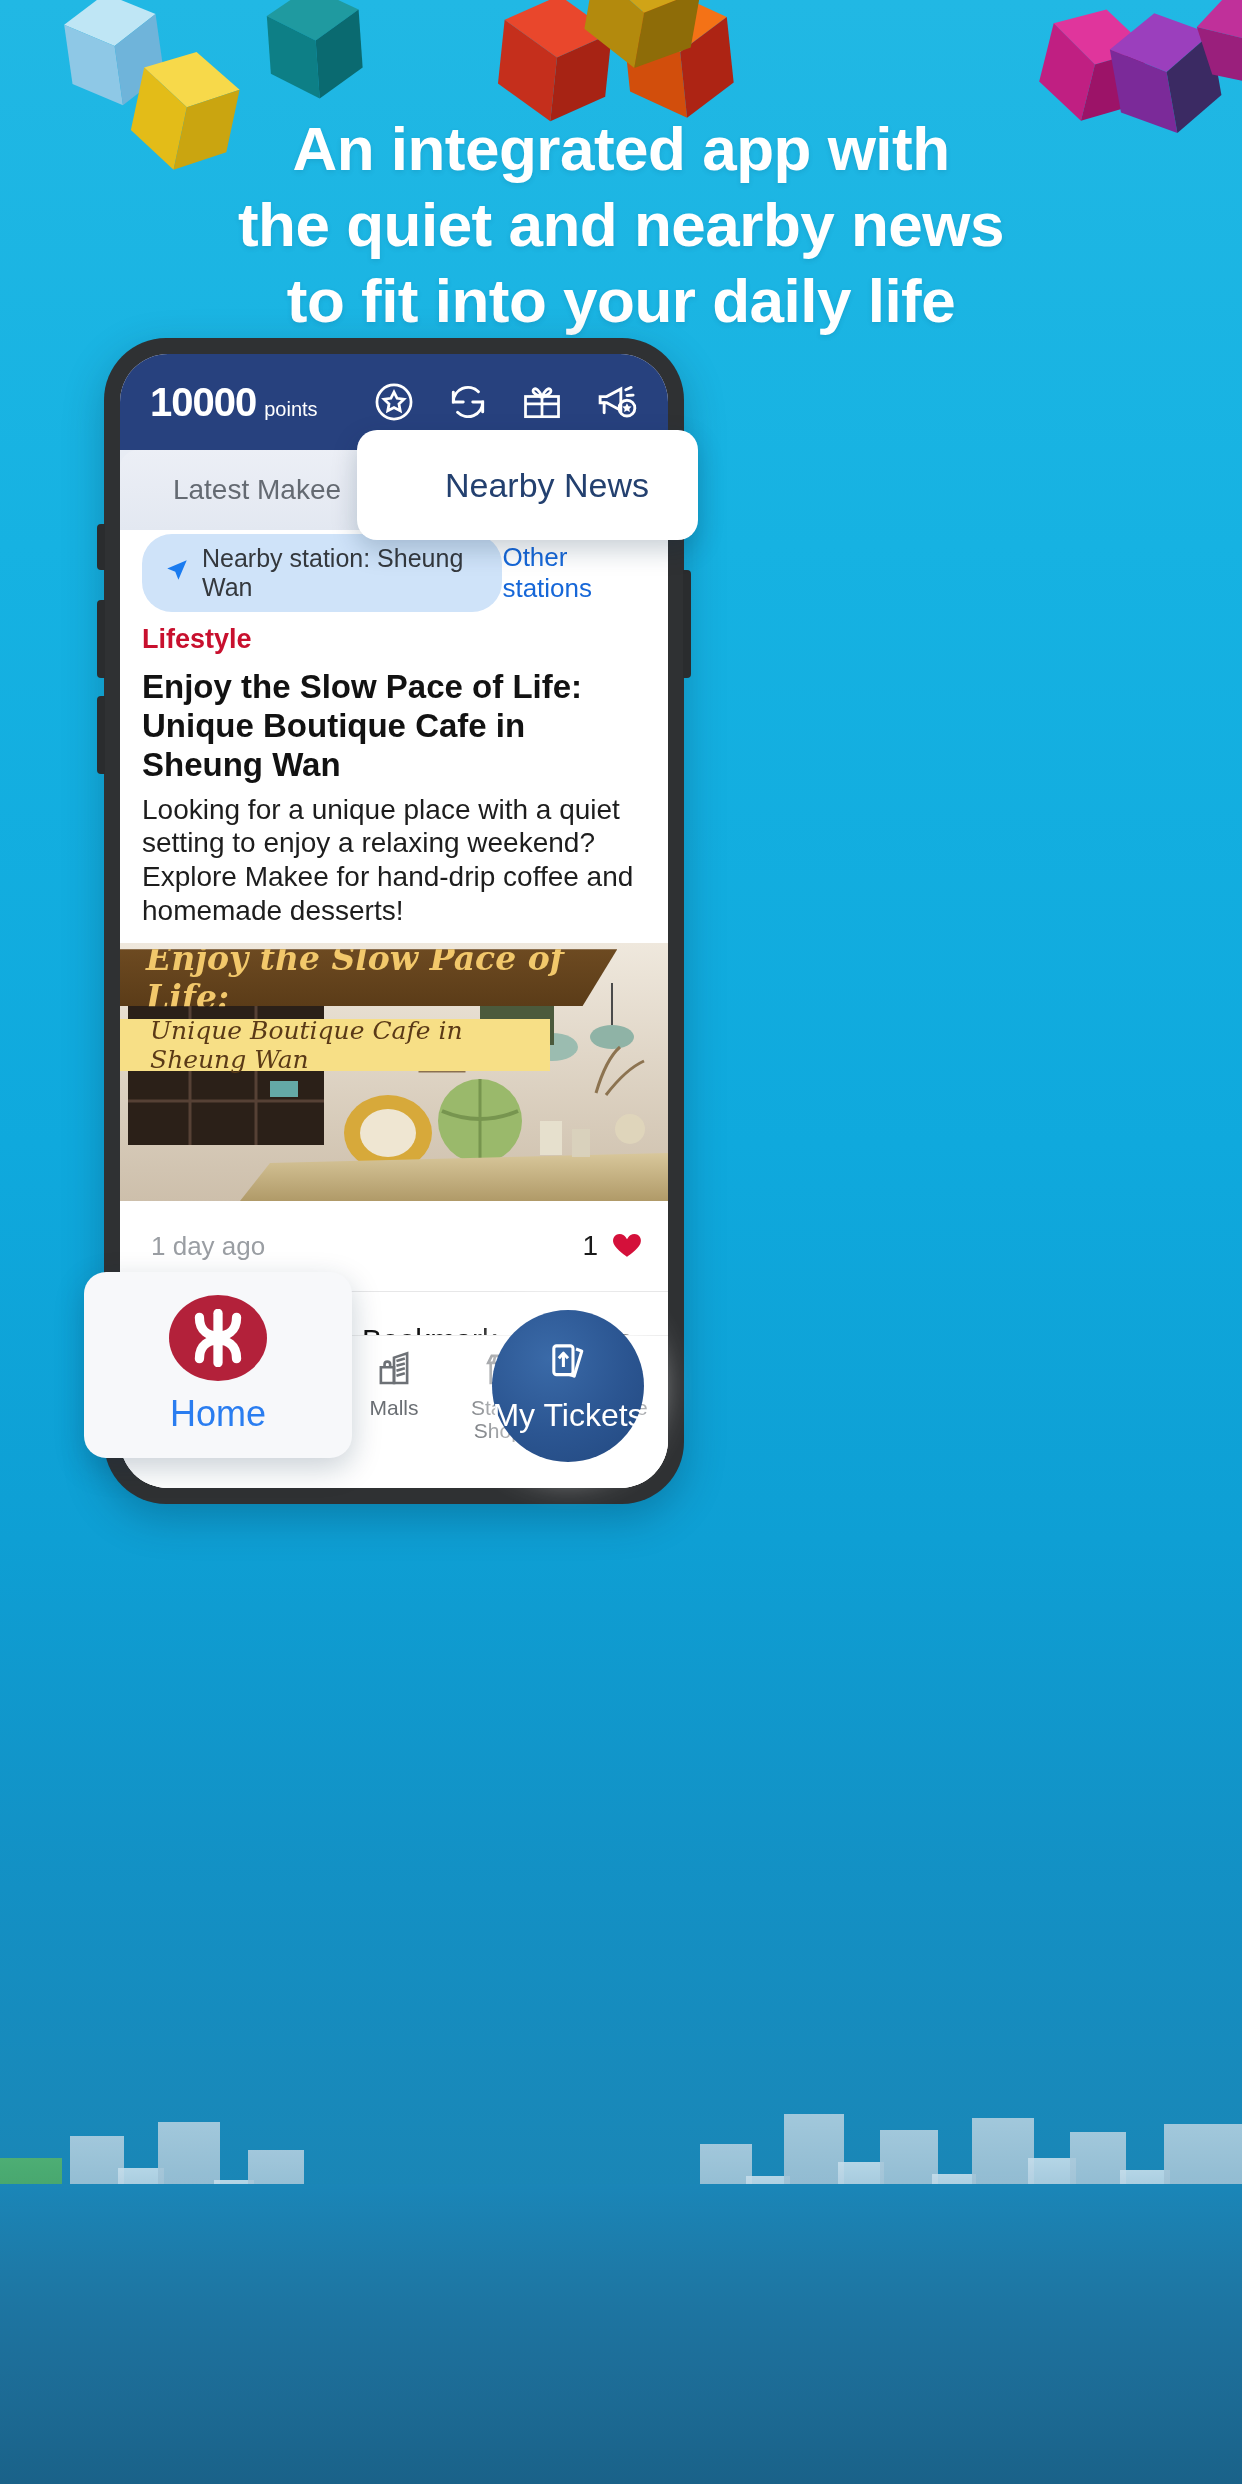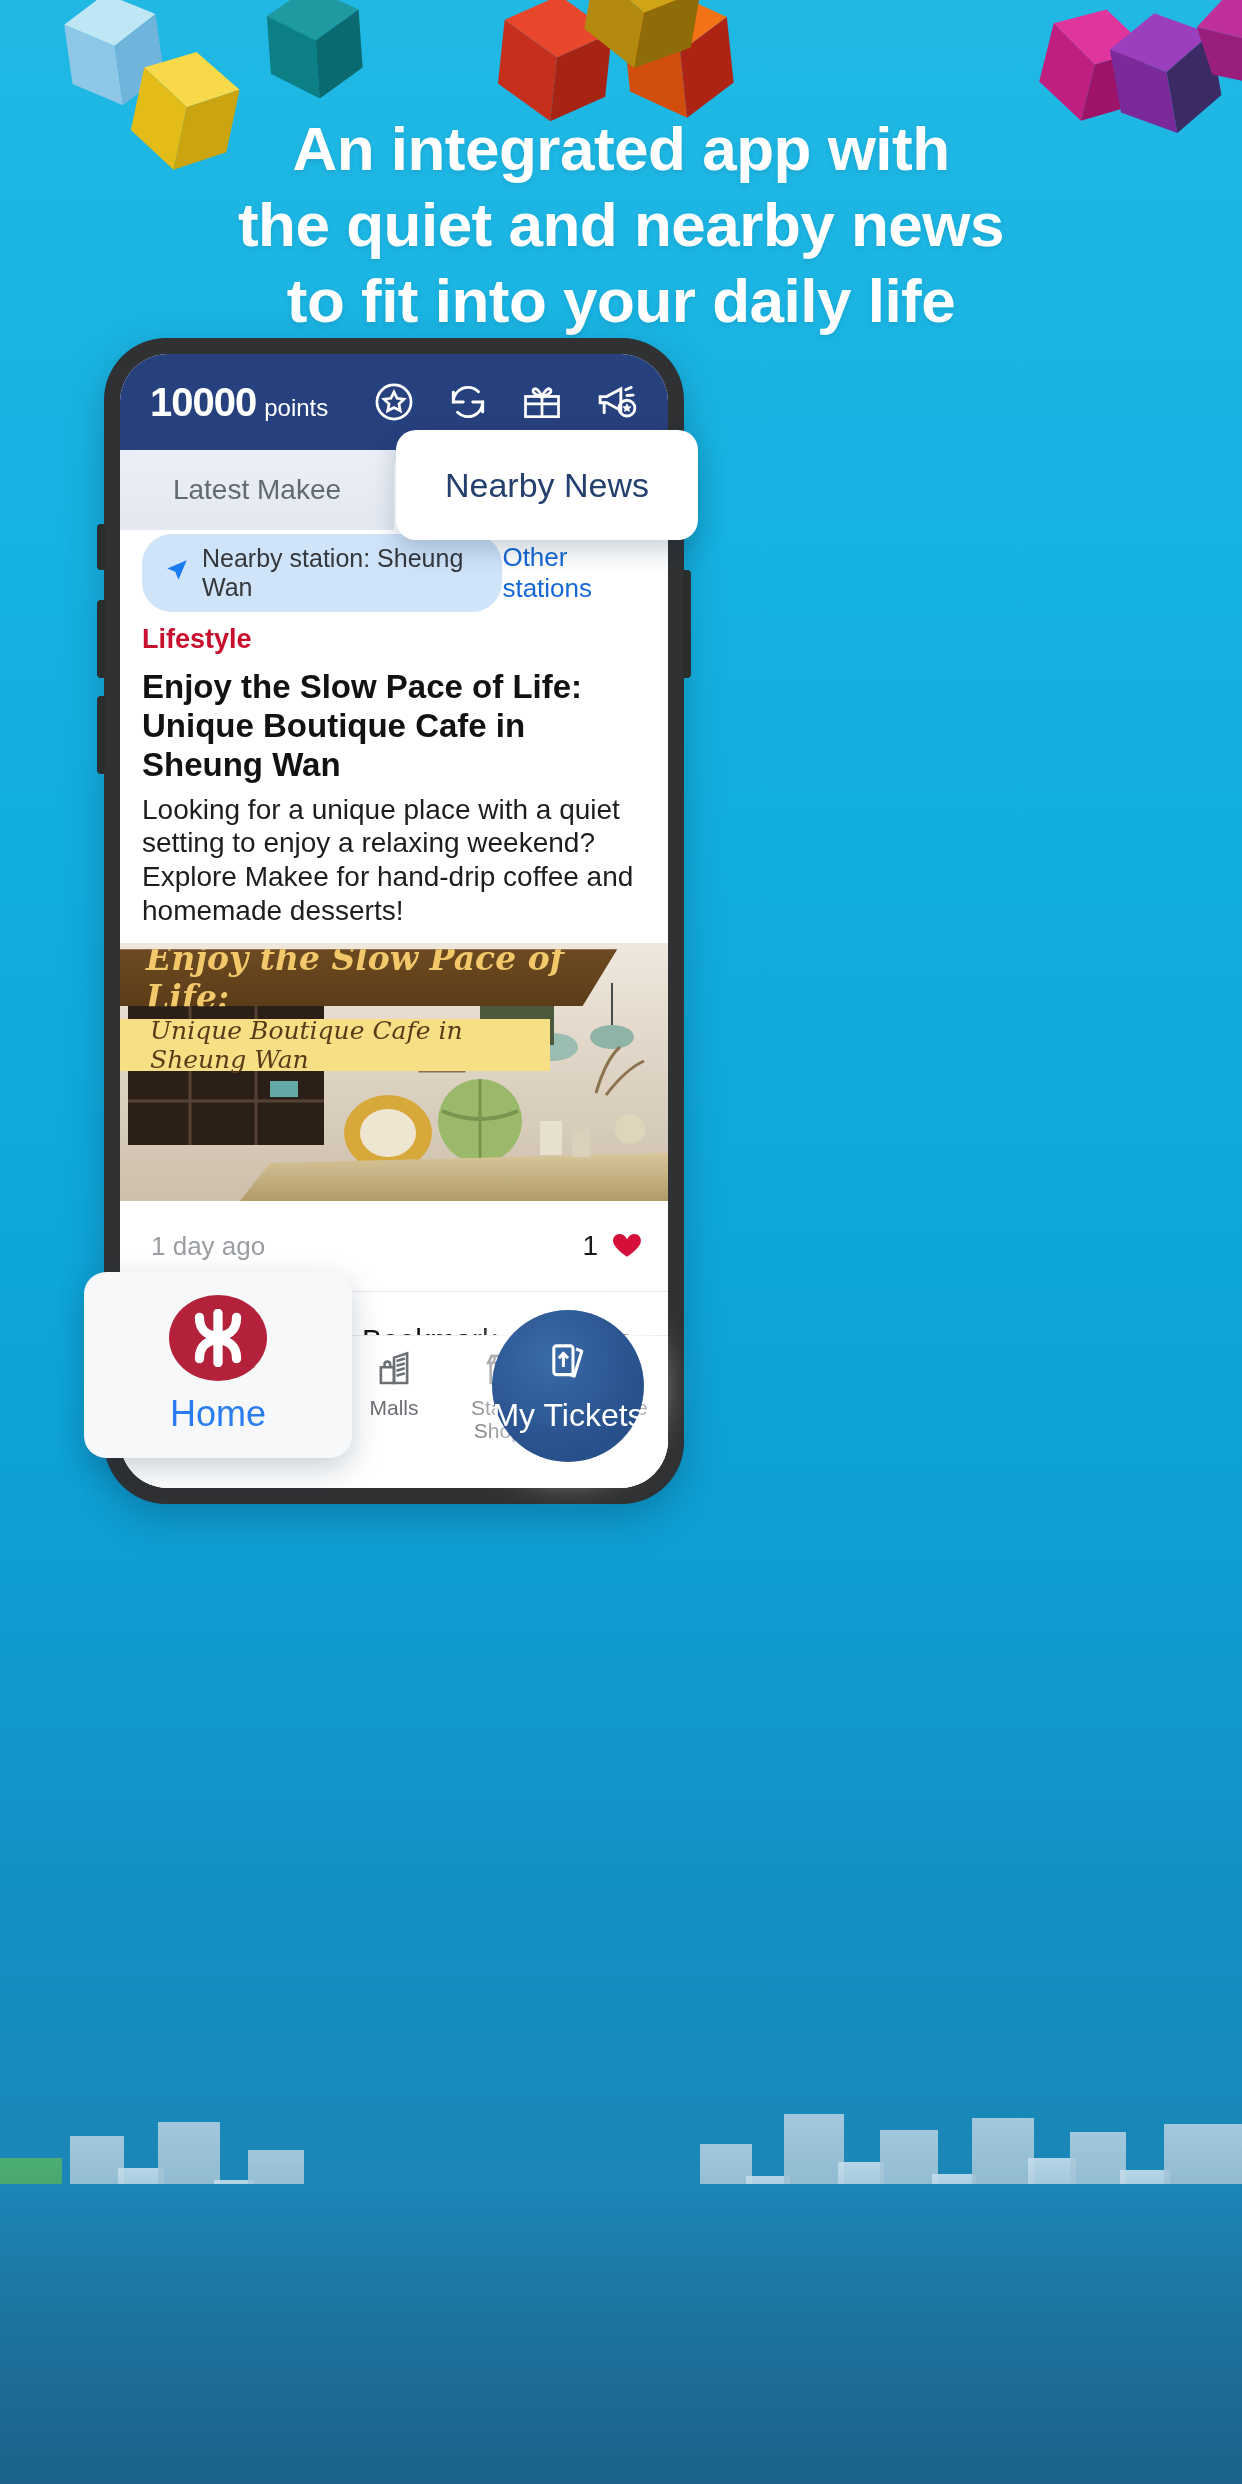--- a/index.html
+++ b/index.html
@@ -60,42 +60,42 @@
 
   
   .app-header{
     height:96px;background:#27417e;
     display:flex;align-items:center;padding:0 24px 0 30px;
     position:relative;
     justify-content:center;
   }
   .points{color:#fff;display:flex;align-items:baseline;gap:8px;}
   .points .num{font-size:40px;font-weight:bold;letter-spacing:-1px;}
-  .points .unit{font-size:24px;}
+  .points .unit{font-size:20px;}
   .hdr-icons{margin-left:auto;display:flex;align-items:center;gap:30px;padding-right:4px;}
   .hdr-icons svg{display:block;}
 
   
   .tabs{position:relative;height:80px;background:#e8ecf4;display:flex;}
   .tab{
     flex:1;display:flex;align-items:center;justify-content:center;
     font-size:28px;color:#646a72;
     background:linear-gradient(180deg,#eceff6 0%,#e3e8f1 100%);
     border-radius:18px 18px 0 0;
   }
   .tab.active{
     color:#1f3f77;background:#fff;font-weight:normal;
   }
   
   .nearby-pop{
     position:absolute;right:-12px;top:-50px;width:302px;height:110px;
     background:#fff;border-radius:20px;
     box-shadow:0 10px 26px rgba(10,40,70,.22);
     display:flex;align-items:center;justify-content:center;
-    color:#23406f;font-size:34px;z-index:6;
+    color:#23406f;font-size:34px;z-index:6;padding-left:39px;
   }
 
   
   .station-bar{
     height:86px;display:flex;align-items:center;padding:0 22px;background:#fff;
     position:relative;z-index:1;
   }
   .chip{
     display:inline-flex;align-items:center;gap:12px;
     background:#cfe3f9;border-radius:30px;padding:10px 22px;

